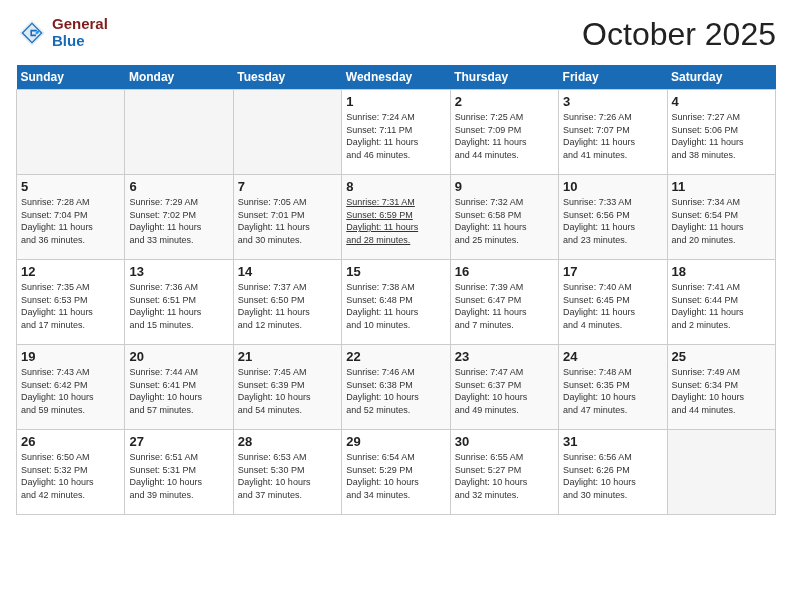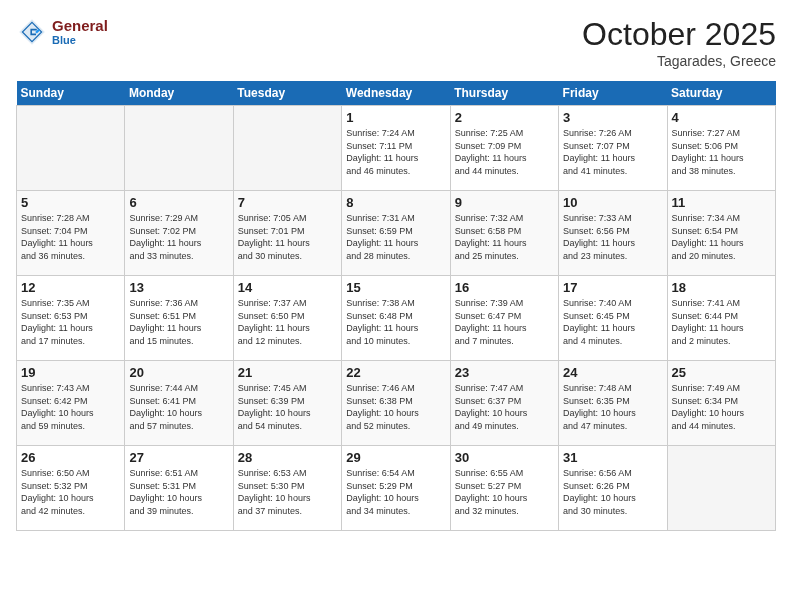--- a/index.html
+++ b/index.html
@@ -25,21 +25,21 @@
       display: flex;
       flex-direction: column;
       line-height: 1.1;
     }
     .logo-general {
       font-size: 15px;
       font-weight: bold;
       color: #7f1d1d;
     }
     .logo-blue {
-      font-size: 11px;
+      font-size: 15px;
       font-weight: bold;
       color: #1a6bb5;
     }
     .logo-icon {
       width: 32px;
       height: 32px;
     }
     .title-block {
       text-align: right;
     }
@@ -108,21 +108,20 @@
       <path d="M18 16 L26 16 L26 18 L20 18 L20 22 L25 22 L25 24 L18 24 Z" fill="#1a6bb5"></path>
       <path d="M24 20 L28 16 L30 18 L26 22 Z" fill="#2196F3"></path>
     </svg>
     <div class="logo-text">
       <span class="logo-general">General</span>
       <span class="logo-blue">Blue</span>
     </div>
   </div>
   <div class="title-block">
     <div class="month-title">October 2025</div>
-    <div class="location">Tagarades, Greece</div>
   </div>
 </div>
 
 <table>
   <thead>
     <tr id="header-row">
         <th>Sunday</th>
         <th>Monday</th>
         <th>Tuesday</th>
         <th>Wednesday</th>
@@ -182,21 +181,21 @@
         </td>
         <td>
           <span class="day-num">7</span>
           <div class="day-info" style="white-space: pre-line;">Sunrise: 7:05 AM
 Sunset: 7:01 PM
 Daylight: 11 hours
 and 30 minutes.</div>
         </td>
         <td>
           <span class="day-num">8</span>
-          <div class="day-info" style="white-space: pre-line;">Sunrise: 7:31 AM
+          <div class="day-info" style="white-space: pre-line; text-decoration: underline;">Sunrise: 7:31 AM
 Sunset: 6:59 PM
 Daylight: 11 hours
 and 28 minutes.</div>
         </td>
         <td>
           <span class="day-num">9</span>
           <div class="day-info" style="white-space: pre-line;">Sunrise: 7:32 AM
 Sunset: 6:58 PM
 Daylight: 11 hours
 and 25 minutes.</div>

